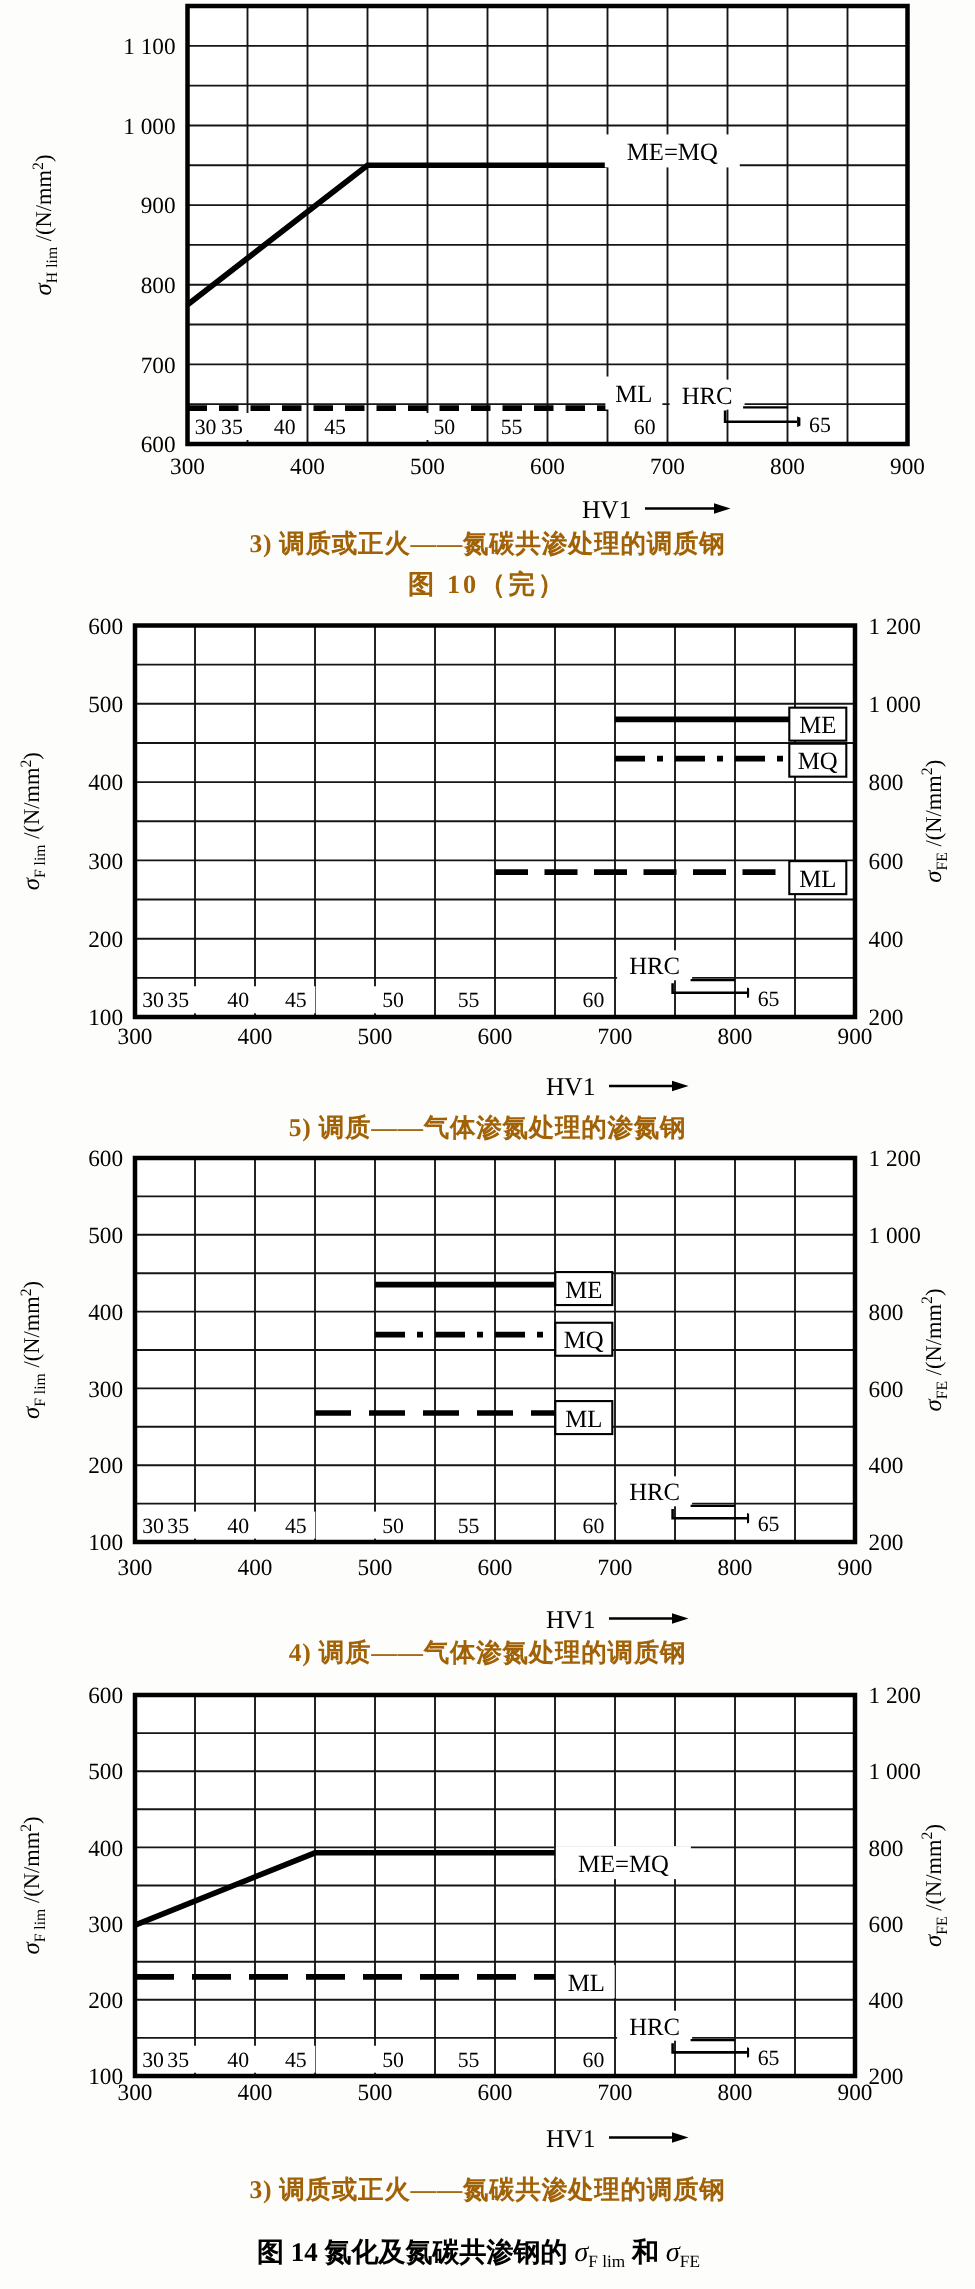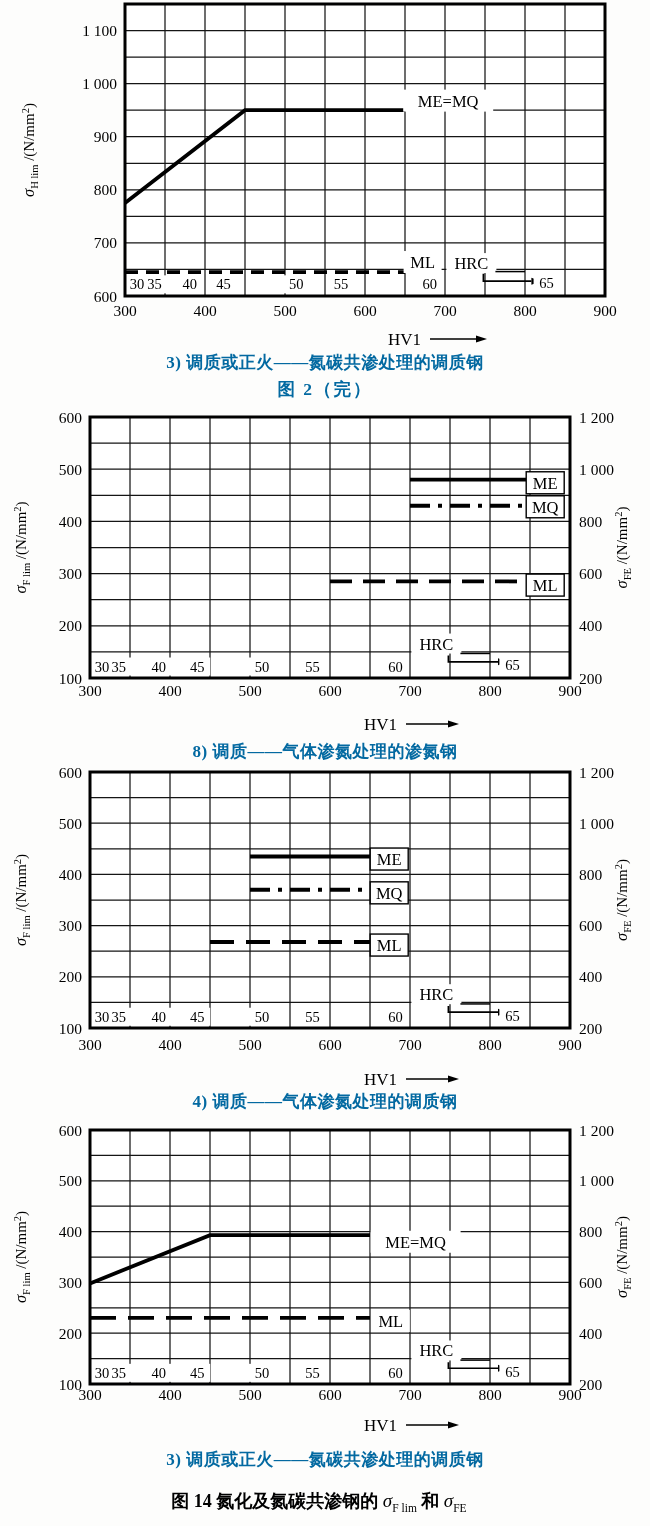--- a/index.html
+++ b/index.html
@@ -1,20 +1,20 @@
 <!DOCTYPE html>
 <html><head>
 <meta charset="utf-8">
 <style>
   html,body{margin:0;padding:0;background:#e9e9e9;}
   .page{position:relative;width:650px;height:1526px;background:#fdfdfc;overflow:hidden;
         font-family:"Liberation Serif","DejaVu Serif",serif;color:#000;}
   .page svg{position:absolute;left:0;}
   .cap{position:absolute;left:0;width:650px;text-align:center;font-weight:bold;
-       font-size:17px;letter-spacing:.5px;color:#0369a1;white-space:nowrap;}
+       font-size:17px;letter-spacing:.5px;color:#a16207;white-space:nowrap;}
   .figlab{font-size:17.5px;letter-spacing:2px;}
   .title14{position:absolute;left:0;width:638px;text-align:center;font-weight:bold;
            font-size:18px;color:#000;white-space:nowrap;font-family:Liberation Serif, serif;}
   .title14 .sigma{font-style:italic;font-weight:normal;font-size:19px;}
   .title14 sub{font-size:11.5px;font-weight:normal;}
 </style>
 </head>
 <body>
 
 <div class="page">
@@ -97,21 +97,21 @@
         <text x="117" y="36.04545454545456" fill="#000" font-family="&quot;Liberation Serif&quot;,&quot;DejaVu Serif&quot;,serif" font-size="15.5" text-anchor="end">1 100</text>
       </g>
       <text transform="translate(34 150) rotate(-90)" text-anchor="middle" font-family="&quot;Liberation Serif&quot;,&quot;DejaVu Serif&quot;,serif" font-size="15" fill="#000"><tspan font-style="italic" font-size="16.5">σ</tspan><tspan dy="4" font-size="10.5">H lim</tspan><tspan dy="-4"> /(N/mm</tspan><tspan dy="-5.5" font-size="10.5">2</tspan><tspan dy="5.5">)</tspan></text>
       <g>
         <text x="421" y="345" fill="#000" font-family="&quot;Liberation Serif&quot;,&quot;DejaVu Serif&quot;,serif" font-size="17" text-anchor="end">HV1</text>
         <line x1="430" y1="339" x2="476" y2="339" stroke="#000" stroke-width="1.7"></line>
         <polygon points="476,335.5 487,339 476,342.5" fill="#000"></polygon>
       </g>
     </svg>
   <div class="cap" style="top:351px">3) 调质或正火——氮碳共渗处理的调质钢</div>
-  <div class="cap figlab" style="top:377px">图 2（完）</div>
+  <div class="cap figlab" style="top:377px">图 10（完）</div>
 
   <svg id="c1" style="top:400px" width="650" height="336" viewBox="0 400 650 336">
       <rect x="90" y="417" width="480" height="261" fill="#fff"></rect>
       <g stroke="#151515" stroke-width="1.25">
         <line x1="90" y1="417" x2="90" y2="678"></line>
         <line x1="130" y1="417" x2="130" y2="678"></line>
         <line x1="170" y1="417" x2="170" y2="678"></line>
         <line x1="210" y1="417" x2="210" y2="678"></line>
         <line x1="250" y1="417" x2="250" y2="678"></line>
         <line x1="290" y1="417" x2="290" y2="678"></line>
@@ -193,21 +193,21 @@
         <text x="579" y="422.5" fill="#000" font-family="&quot;Liberation Serif&quot;,&quot;DejaVu Serif&quot;,serif" font-size="15.5" text-anchor="start">1 200</text>
       </g>
       <text transform="translate(627 547.5) rotate(-90)" text-anchor="middle" font-family="&quot;Liberation Serif&quot;,&quot;DejaVu Serif&quot;,serif" font-size="15" fill="#000"><tspan font-style="italic" font-size="16.5">σ</tspan><tspan dy="4" font-size="10.5">FE</tspan><tspan dy="-4"> /(N/mm</tspan><tspan dy="-5.5" font-size="10.5">2</tspan><tspan dy="5.5">)</tspan></text>
       <text transform="translate(26 547.5) rotate(-90)" text-anchor="middle" font-family="&quot;Liberation Serif&quot;,&quot;DejaVu Serif&quot;,serif" font-size="15" fill="#000"><tspan font-style="italic" font-size="16.5">σ</tspan><tspan dy="4" font-size="10.5">F lim</tspan><tspan dy="-4"> /(N/mm</tspan><tspan dy="-5.5" font-size="10.5">2</tspan><tspan dy="5.5">)</tspan></text>
       <g>
         <text x="397" y="730" fill="#000" font-family="&quot;Liberation Serif&quot;,&quot;DejaVu Serif&quot;,serif" font-size="17" text-anchor="end">HV1</text>
         <line x1="406" y1="724" x2="448" y2="724" stroke="#000" stroke-width="1.7"></line>
         <polygon points="448,720.5 459,724 448,727.5" fill="#000"></polygon>
       </g>
     </svg>
-  <div class="cap" style="top:740px">8) 调质——气体渗氮处理的渗氮钢</div>
+  <div class="cap" style="top:740px">5) 调质——气体渗氮处理的渗氮钢</div>
 
   <svg id="c2" style="top:758px" width="650" height="330" viewBox="0 758 650 330">
       <rect x="90" y="772" width="480" height="256" fill="#fff"></rect>
       <g stroke="#151515" stroke-width="1.25">
         <line x1="90" y1="772" x2="90" y2="1028"></line>
         <line x1="130" y1="772" x2="130" y2="1028"></line>
         <line x1="170" y1="772" x2="170" y2="1028"></line>
         <line x1="210" y1="772" x2="210" y2="1028"></line>
         <line x1="250" y1="772" x2="250" y2="1028"></line>
         <line x1="290" y1="772" x2="290" y2="1028"></line>

